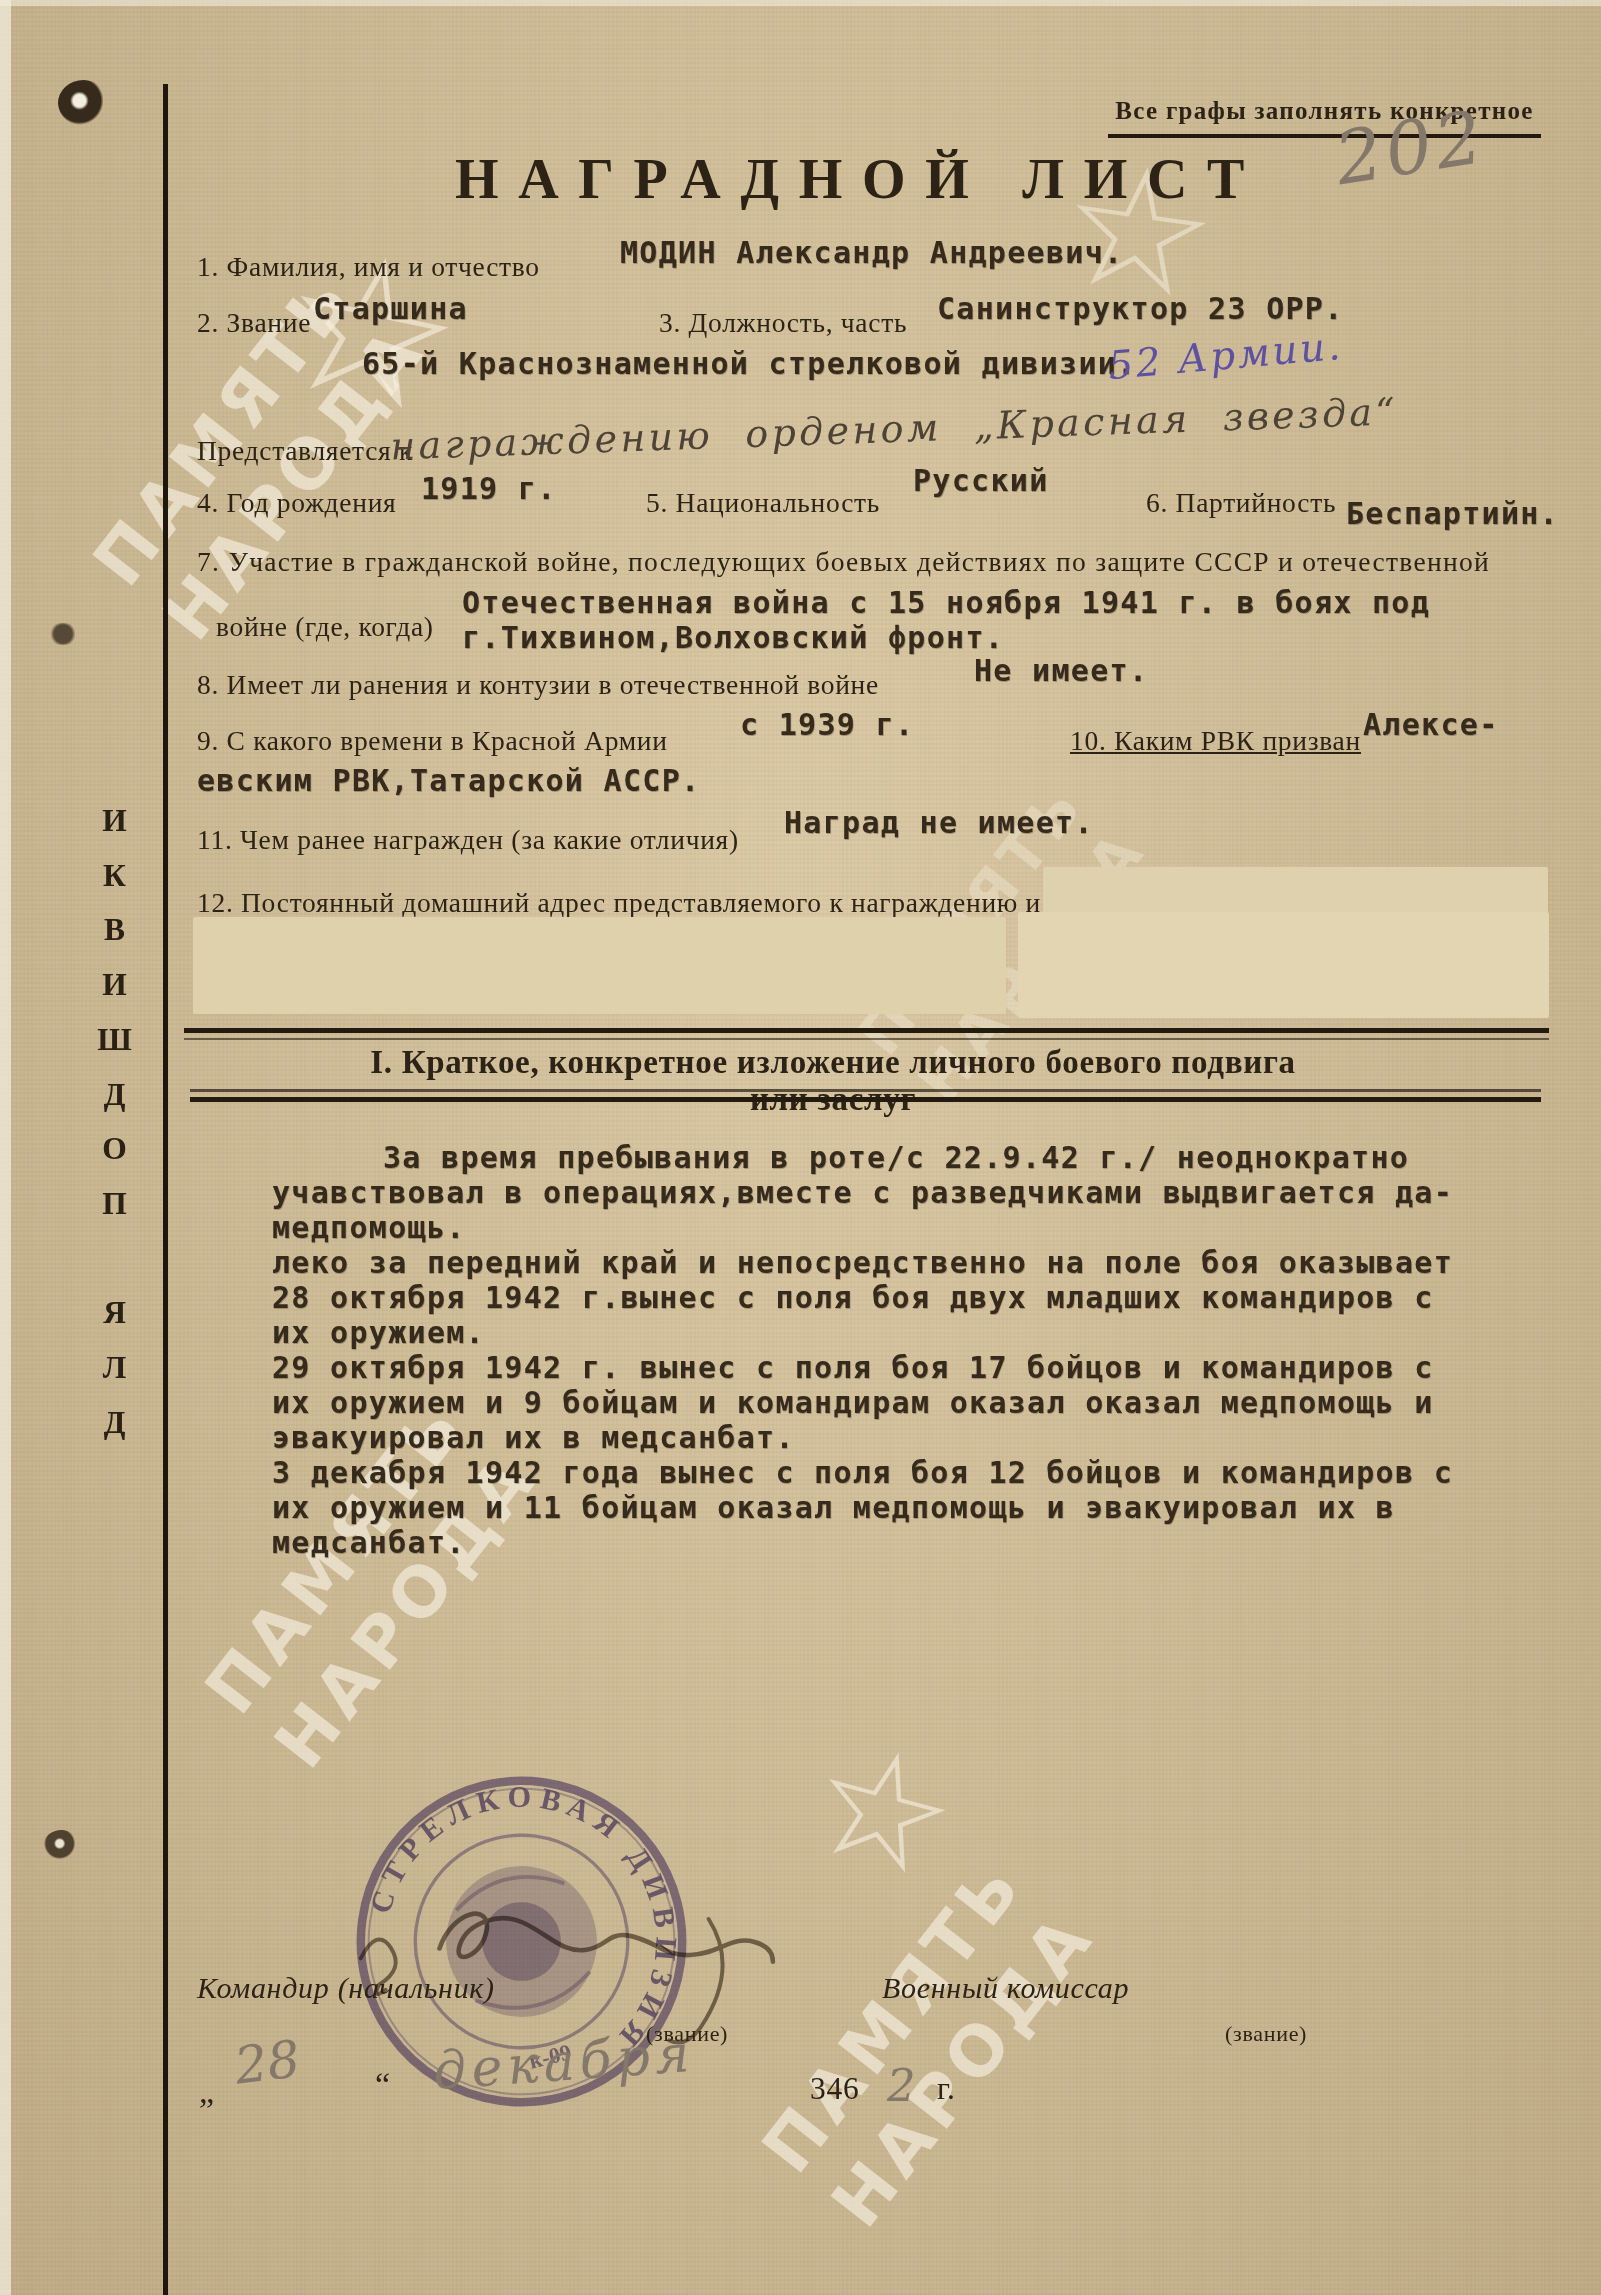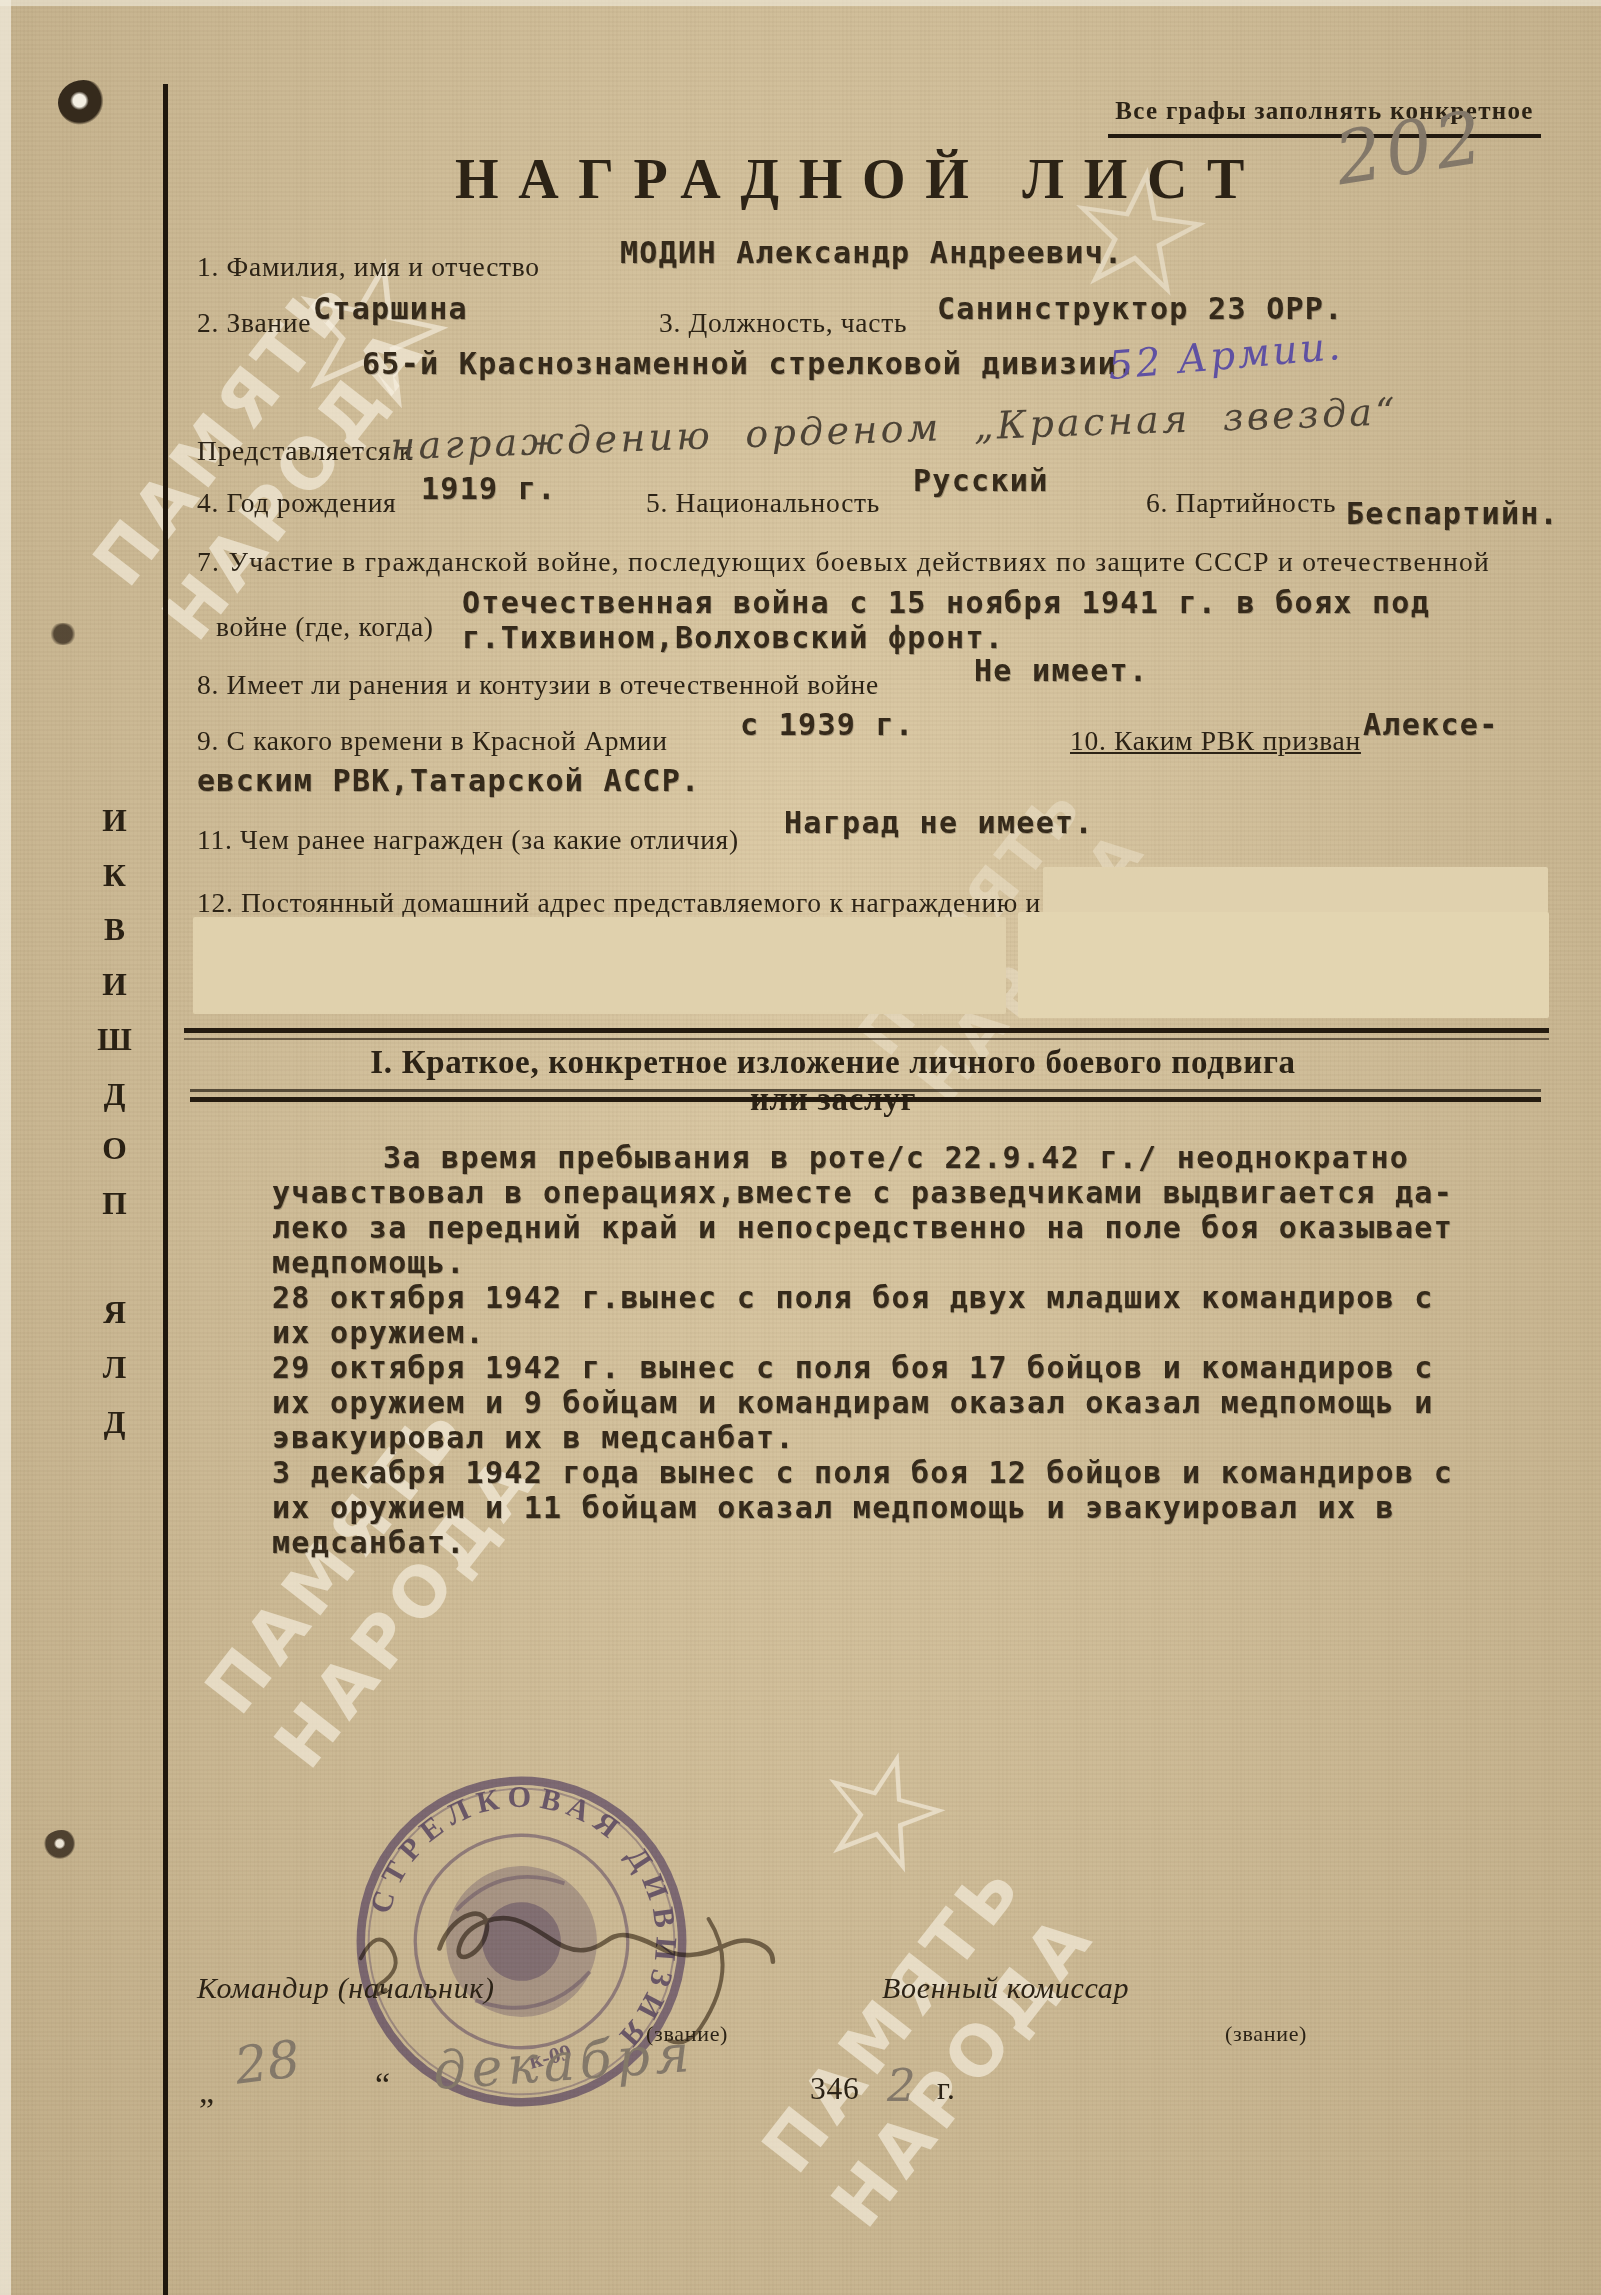--- a/index.html
+++ b/index.html
@@ -141,22 +141,22 @@
 
   <div class="rule" style="left:184px; top:1028px; width:1365px; height:5.2px;"></div>
   <div class="rule" style="left:184px; top:1038px; width:1365px; height:2px; opacity:.6;"></div>
   <div class="section-title">I. Краткое, конкретное изложение личного боевого подвига или заслуг</div>
   <div class="rule" style="left:190px; top:1089px; width:1351px; height:2.6px; opacity:.7;"></div>
   <div class="rule" style="left:190px; top:1097px; width:1351px; height:5.2px;"></div>
 
   <div class="bodytext">
     <div class="indent">За время пребывания в роте/с 22.9.42 г./ неоднократно</div>
     <div>учавствовал в операциях,вместе с разведчиками выдвигается да-</div>
+    <div>медпомощь.</div>
     <div>леко за передний край и непосредственно на поле боя оказывает</div>
-    <div>медпомощь.</div>
     <div>28 октября 1942 г.вынес с поля боя двух младших командиров с</div>
     <div>их оружием.</div>
     <div>29 октября 1942 г. вынес с поля боя 17 бойцов и командиров с</div>
     <div>их оружием и 9 бойцам и командирам оказал оказал медпомощь и</div>
     <div>эвакуировал их в медсанбат.</div>
     <div>3 декабря 1942 года вынес с поля боя 12 бойцов и командиров с</div>
     <div>их оружием и 11 бойцам оказал медпомощь и эвакуировал их в</div>
     <div>медсанбат.</div>
   </div>
 

